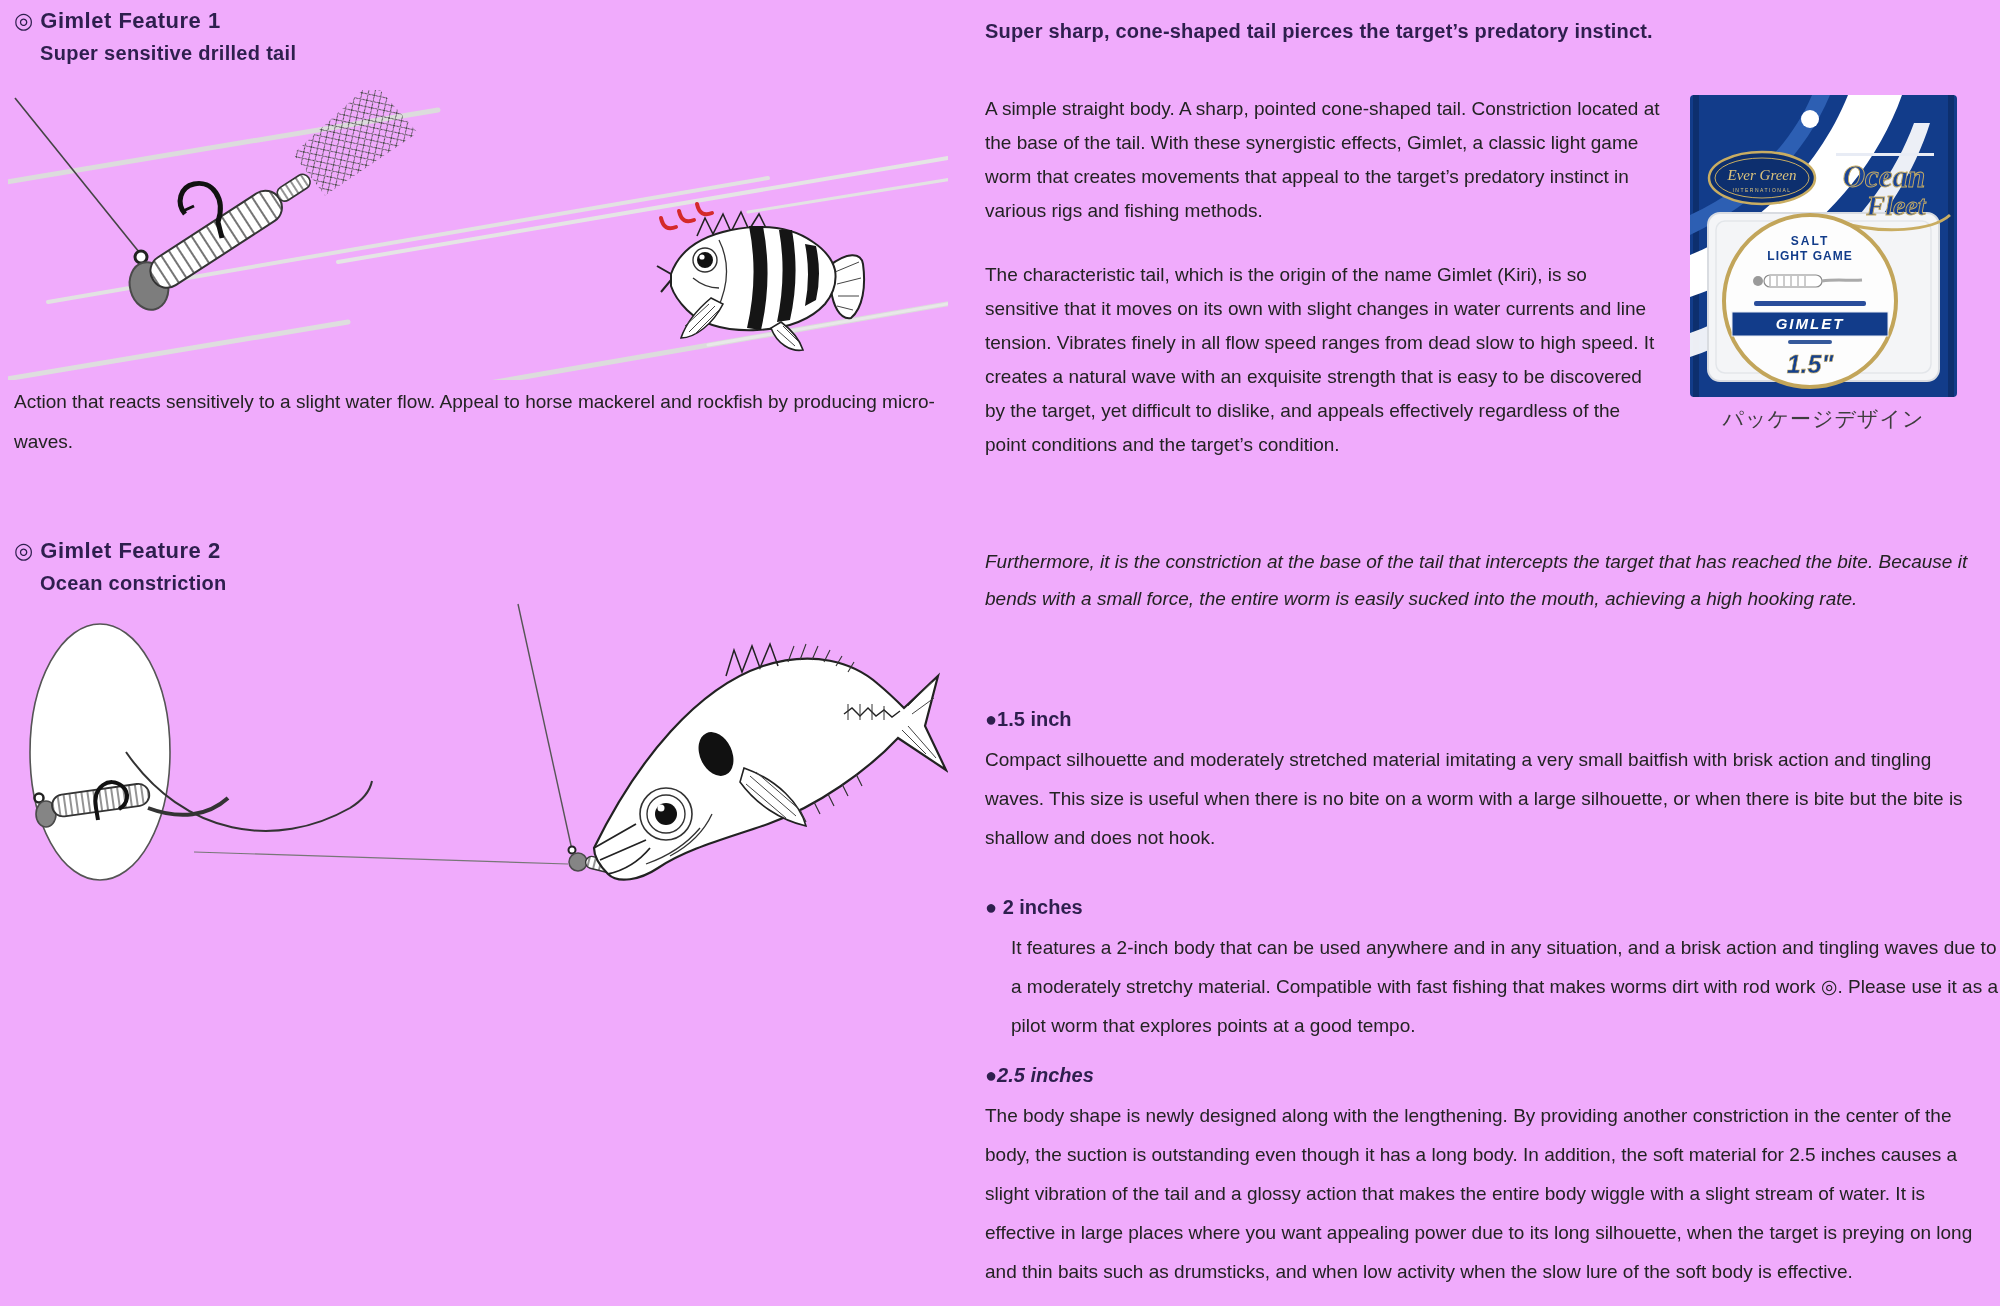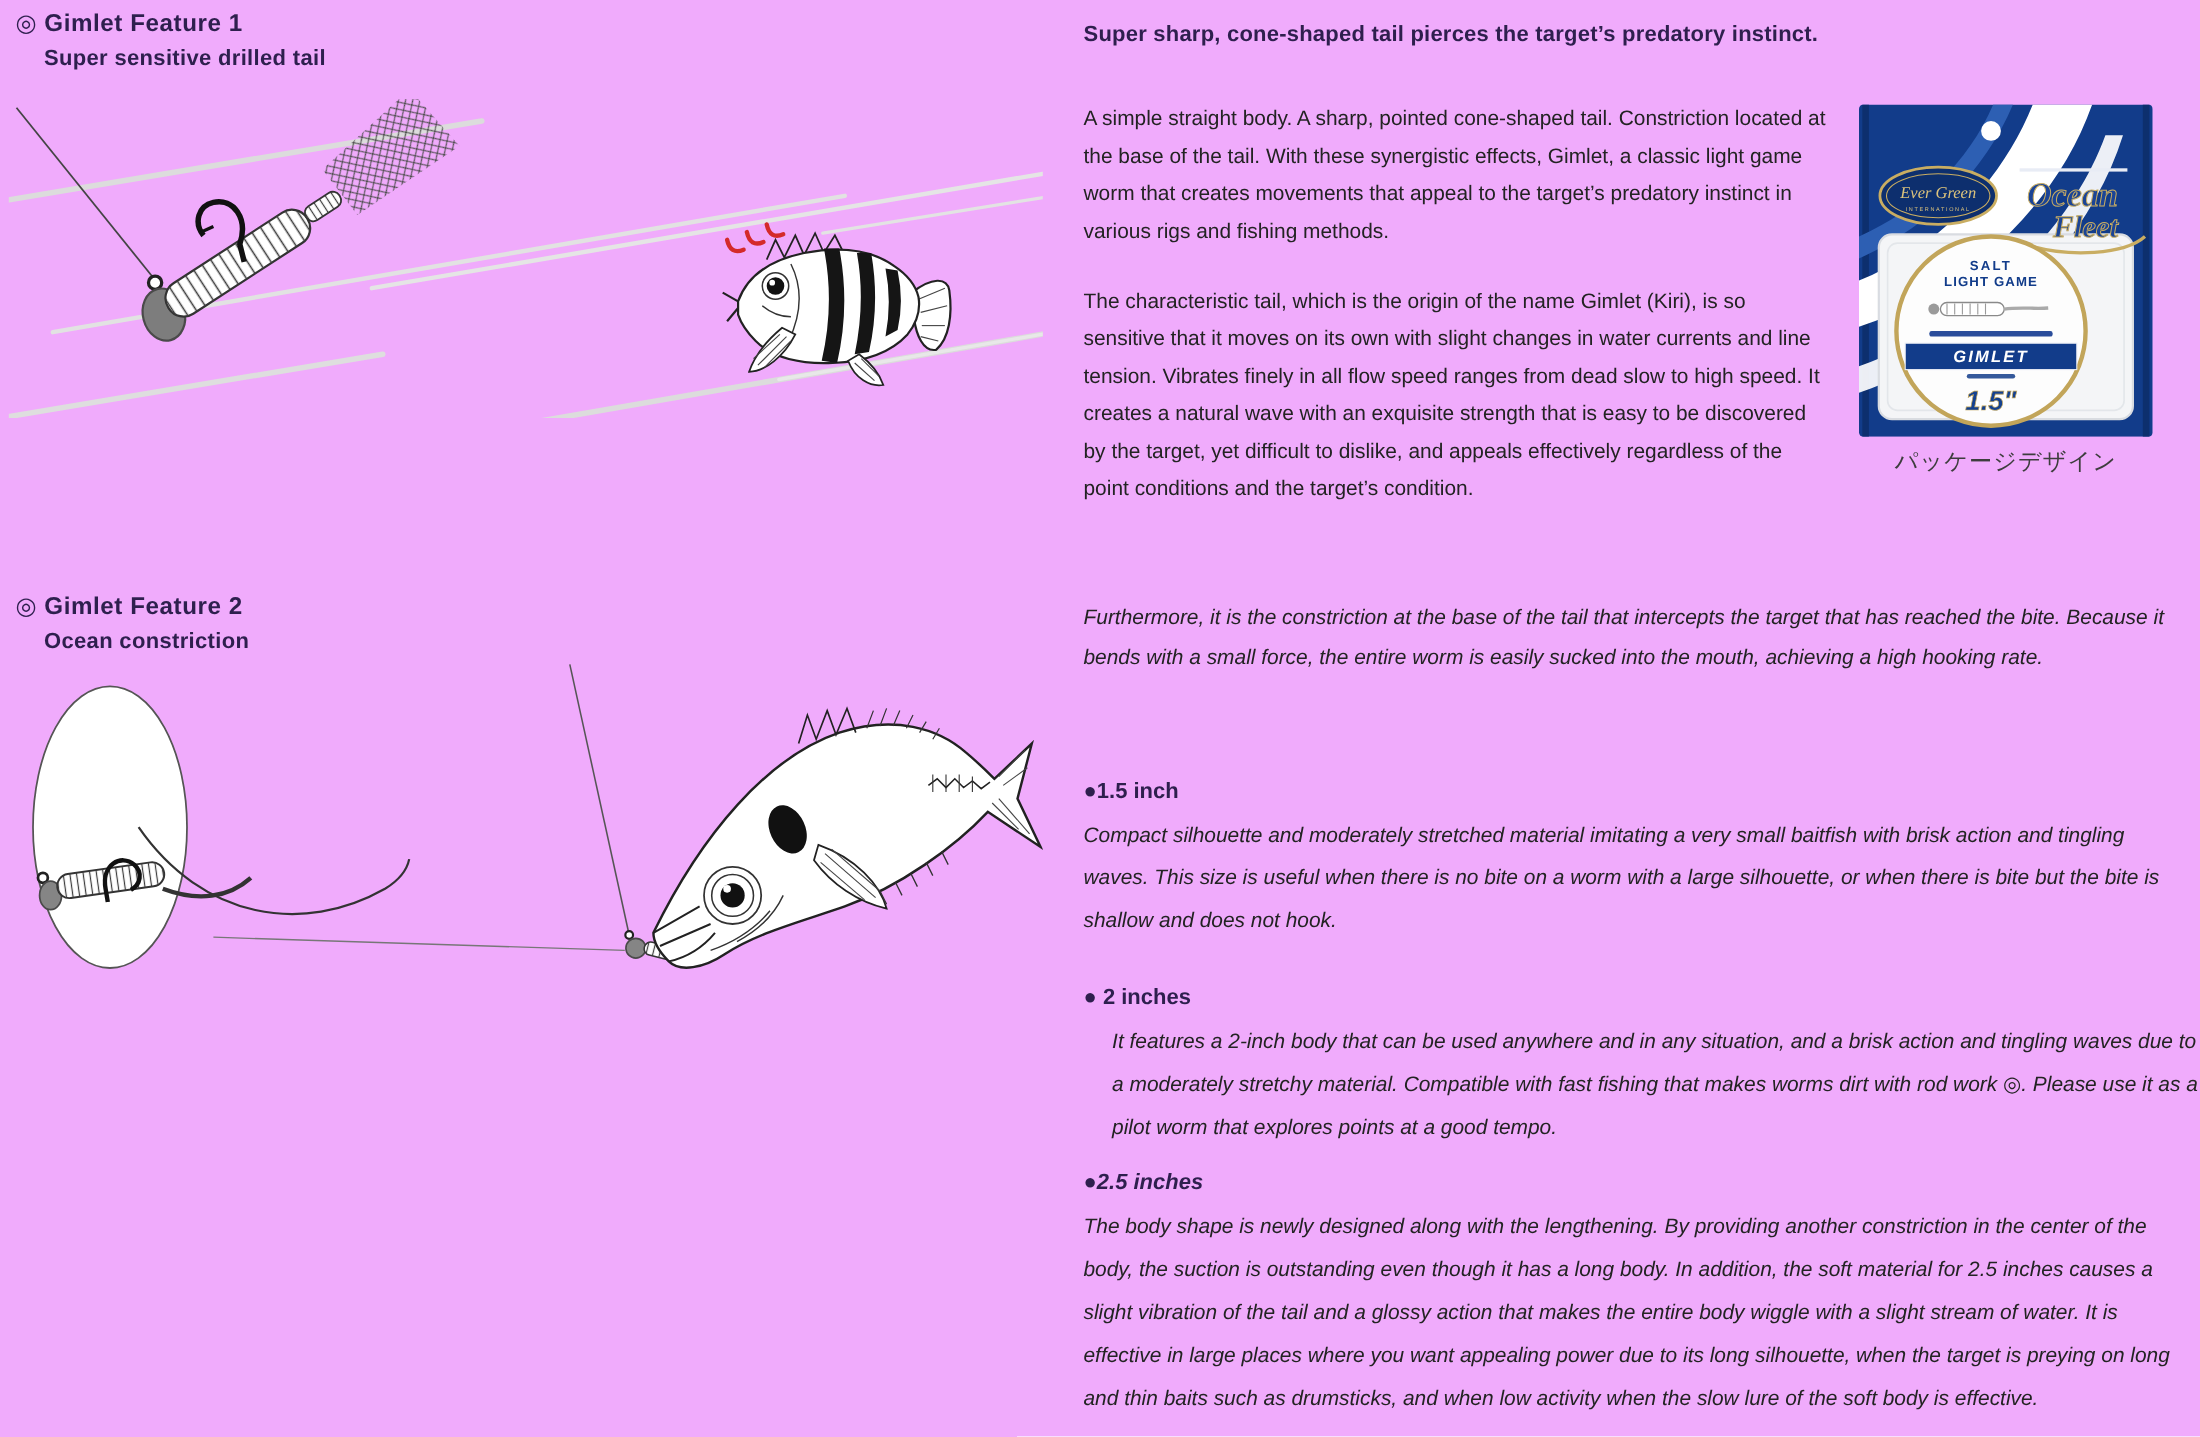--- a/index.html
+++ b/index.html
@@ -8,21 +8,21 @@
     font-family:"Liberation Sans","DejaVu Sans",sans-serif;color:#1e1e1e;
   }
   .abs{position:absolute;}
   .feature-title{font-size:22px;font-weight:bold;color:#2e1f4e;letter-spacing:.5px;}
   .feature-sub{font-size:20px;font-weight:bold;color:#2e1f4e;letter-spacing:.3px;}
   .caption{font-size:19px;line-height:40px;color:#232323;}
   .headline{font-size:20px;font-weight:bold;color:#2e1f4e;letter-spacing:.2px;}
   .para{font-size:19px;line-height:34px;color:#232323;}
   .para-wide{font-size:19px;line-height:37px;color:#232323;font-style:italic;}
   .size-head{font-size:20px;font-weight:bold;color:#2e1f4e;}
-  .size-body{font-size:19px;line-height:39px;color:#232323;font-style:italic;}
+  .size-body{font-size:19px;line-height:39px;color:#232323;}
   .pkg-caption{font-size:21px;font-weight:normal;color:#3d3d3d;text-align:center;letter-spacing:1px;}
   svg{display:block;}
 </style>
 </head>
 <body>
 
 <div class="page">
 
   <div class="abs feature-title" style="left:14px;top:8px;">◎ Gimlet Feature 1</div>
   <div class="abs feature-sub" style="left:40px;top:42px;">Super sensitive drilled tail</div>
@@ -108,20 +108,21 @@
         </g>
 
       <path d="M 118 116 C 124 132 138 140 150 138 C 146 126 136 116 128 110 Z" fill="#ffffff" stroke="#222" stroke-width="1.6"></path>
       <g stroke="#444" stroke-width="1">
           <line x1="124" y1="118" x2="142" y2="134"></line>
           <line x1="130" y1="114" x2="146" y2="130"></line>
         </g>
     </g>
   </svg>
 
+  <div class="abs caption" style="left:14px;top:382px;width:940px;">Action that reacts sensitively to a slight water flow. Appeal to horse mackerel and rockfish by producing micro-waves.</div>
 
   <div class="abs feature-title" style="left:14px;top:538px;">◎ Gimlet Feature 2</div>
   <div class="abs feature-sub" style="left:40px;top:572px;">Ocean constriction</div>
 
   <svg class="abs" style="left:8px;top:600px;" width="940" height="295" viewBox="0 0 940 295">
 
     <line x1="186" y1="252" x2="560" y2="264" stroke="#777" stroke-width="1.2"></line>
 
     <line x1="510" y1="4" x2="564" y2="250" stroke="#555" stroke-width="1.4"></line>
 

